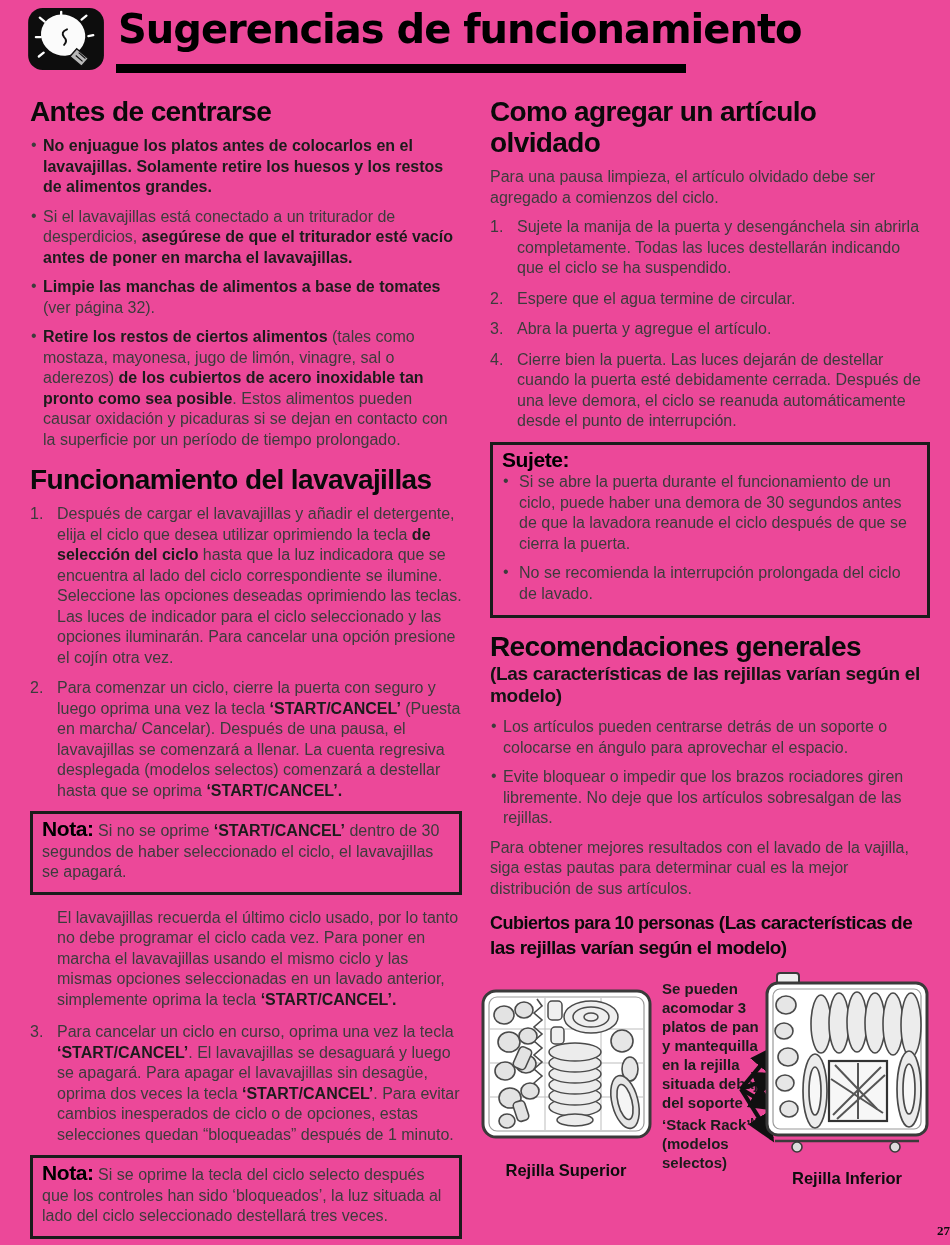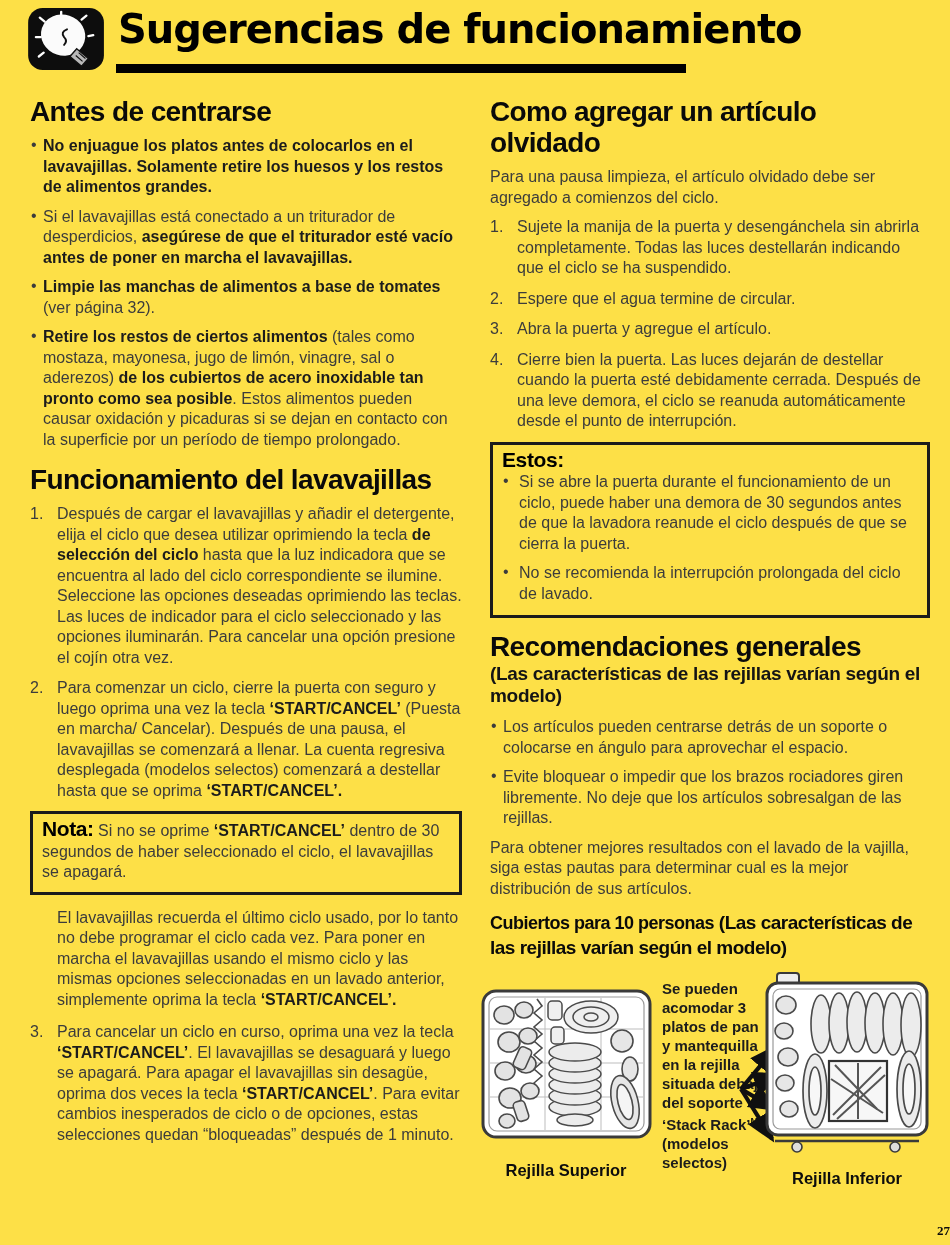--- a/index.html
+++ b/index.html
@@ -1,16 +1,16 @@
 <!DOCTYPE html>
 <html><head>
 <meta charset="utf-8">
 <style>
   html,body{margin:0;padding:0;background:#ffffff;}
-  .page{position:relative;width:950px;height:1245px;background:#fde047;overflow:hidden;
+  .page{position:relative;width:950px;height:1245px;background:#ec4899;overflow:hidden;
         font-family:"Liberation Sans",sans-serif;color:#3c3c3c;}
 
   
   .header-icon{position:absolute;left:26px;top:6px;width:82px;height:68px;}
   .page-title{position:absolute;left:118px;top:6px;font-family:"DejaVu Sans","Liberation Sans",sans-serif;
               font-size:40px;font-weight:bold;color:#000;letter-spacing:-1px;white-space:nowrap;}
   .title-bar{position:absolute;left:116px;top:64px;width:570px;height:9px;background:#000;}
 
   
   .col{position:absolute;top:96px;font-size:16px;line-height:20.5px;}
@@ -103,20 +103,23 @@
       <span class="note-label">Nota:</span><span> Si no se oprime <b>‘START/CANCEL’</b> dentro de 30 segundos de haber seleccionado el ciclo, el lavavajillas se apagará.</span>
     </div>
 
     <div class="remember">El lavavajillas recuerda el último ciclo usado, por lo tanto no debe programar el ciclo cada vez. Para poner en marcha el lavavajillas usando el mismo ciclo y las mismas opciones seleccionadas en un lavado anterior, simplemente oprima la tecla <b>‘START/CANCEL’.</b></div>
 
     <div class="step">
       <span class="step-num">3.</span>
       <div class="step-body">Para cancelar un ciclo en curso, oprima una vez la tecla <b>‘START/CANCEL’</b>. El lavavajillas se desaguará y luego se apagará. Para apagar el lavavajillas sin desagüe, oprima dos veces la tecla <b>‘START/CANCEL’</b>. Para evitar cambios inesperados de ciclo o de opciones, estas selecciones quedan “bloqueadas” después de 1 minuto.</div>
     </div>
 
+    <div class="note-box">
+      <span class="note-label">Nota:</span><span> Si se oprime la tecla del ciclo selecto después que los controles han sido ‘bloqueados’, la luz situada al lado del ciclo seleccionado destellará tres veces.</span>
+    </div>
 
   </div>
 
   <div class="col col-right">
 
     <h2>Como agregar un artículo olvidado</h2>
 
     <p class="intro">Para una pausa limpieza, el artículo olvidado debe ser agregado a comienzos del ciclo.</p>
 
     <div class="step">
@@ -130,21 +133,21 @@
     <div class="step">
       <span class="step-num">3.</span>
       <div class="step-body">Abra la puerta y agregue el artículo.</div>
     </div>
     <div class="step">
       <span class="step-num">4.</span>
       <div class="step-body">Cierre bien la puerta. Las luces dejarán de destellar cuando la puerta esté debidamente cerrada. Después de una leve demora, el ciclo se reanuda automáticamente desde el punto de interrupción.</div>
     </div>
 
     <div class="note-box">
-      <div class="note-label" style="margin-bottom:2px;">Estos:</div>
+      <div class="note-label" style="margin-bottom:2px;">Sujete:</div>
       <div class="bullet" style="padding-left:17px;"><span>Si se abre la puerta durante el funcionamiento de un ciclo, puede haber una demora de 30 segundos antes de que la lavadora reanude el ciclo después de que se cierra la puerta.</span></div>
       <div class="bullet" style="padding-left:17px;margin-bottom:2px;"><span>No se recomienda la interrupción prolongada del ciclo de lavado.</span></div>
     </div>
 
     <h2 style="margin-bottom:4px;">Recomendaciones generales</h2>
     <div class="sub-bold">(Las características de las rejillas varían según el modelo)</div>
 
     <div class="bullet"><span>Los artículos pueden centrarse detrás de un soporte o colocarse en ángulo para aprovechar el espacio.</span></div>
     <div class="bullet"><span>Evite bloquear o impedir que los brazos rociadores giren libremente. No deje que los artículos sobresalgan de las rejillas.</span></div>
 

